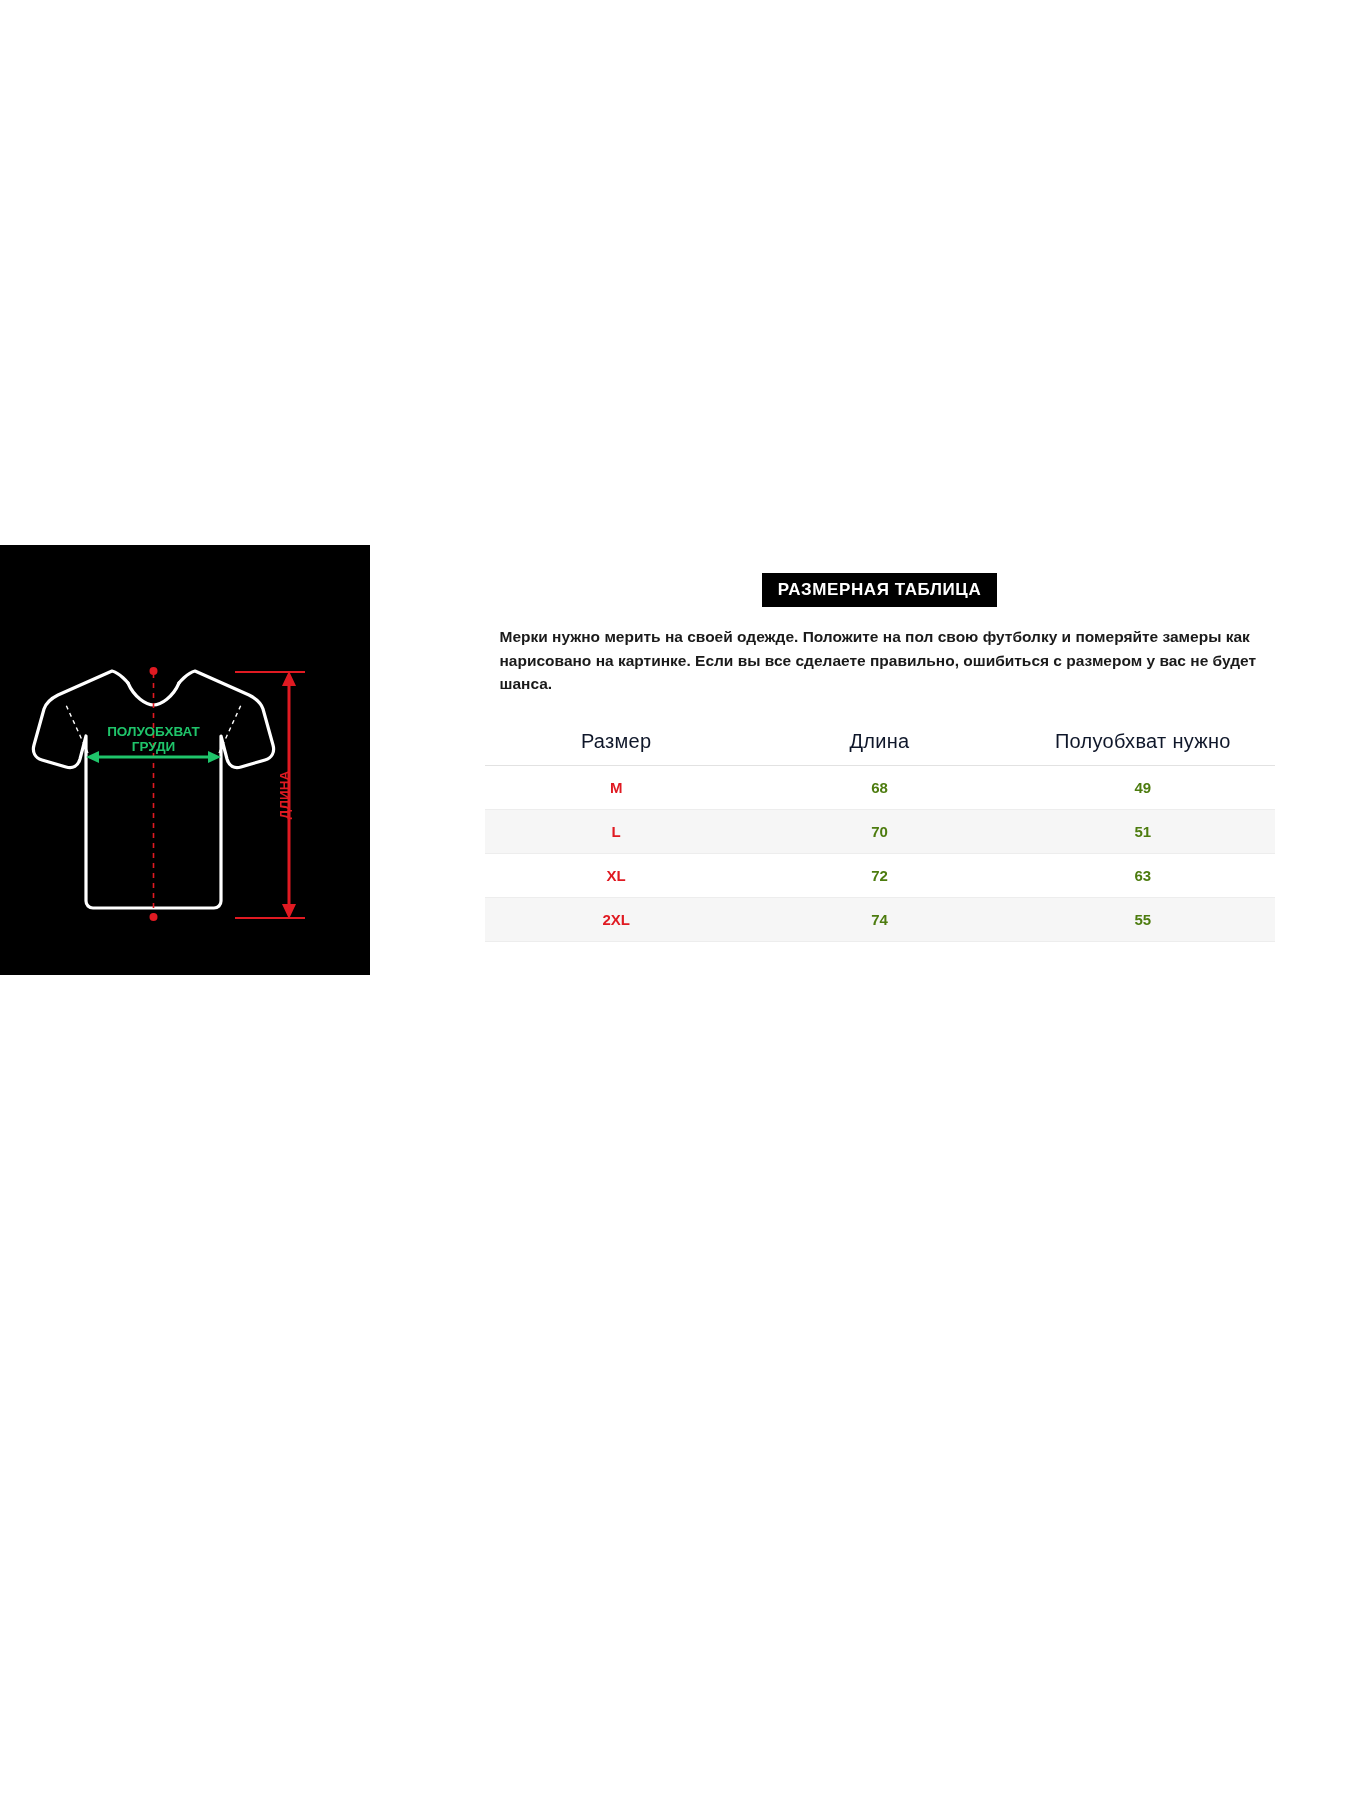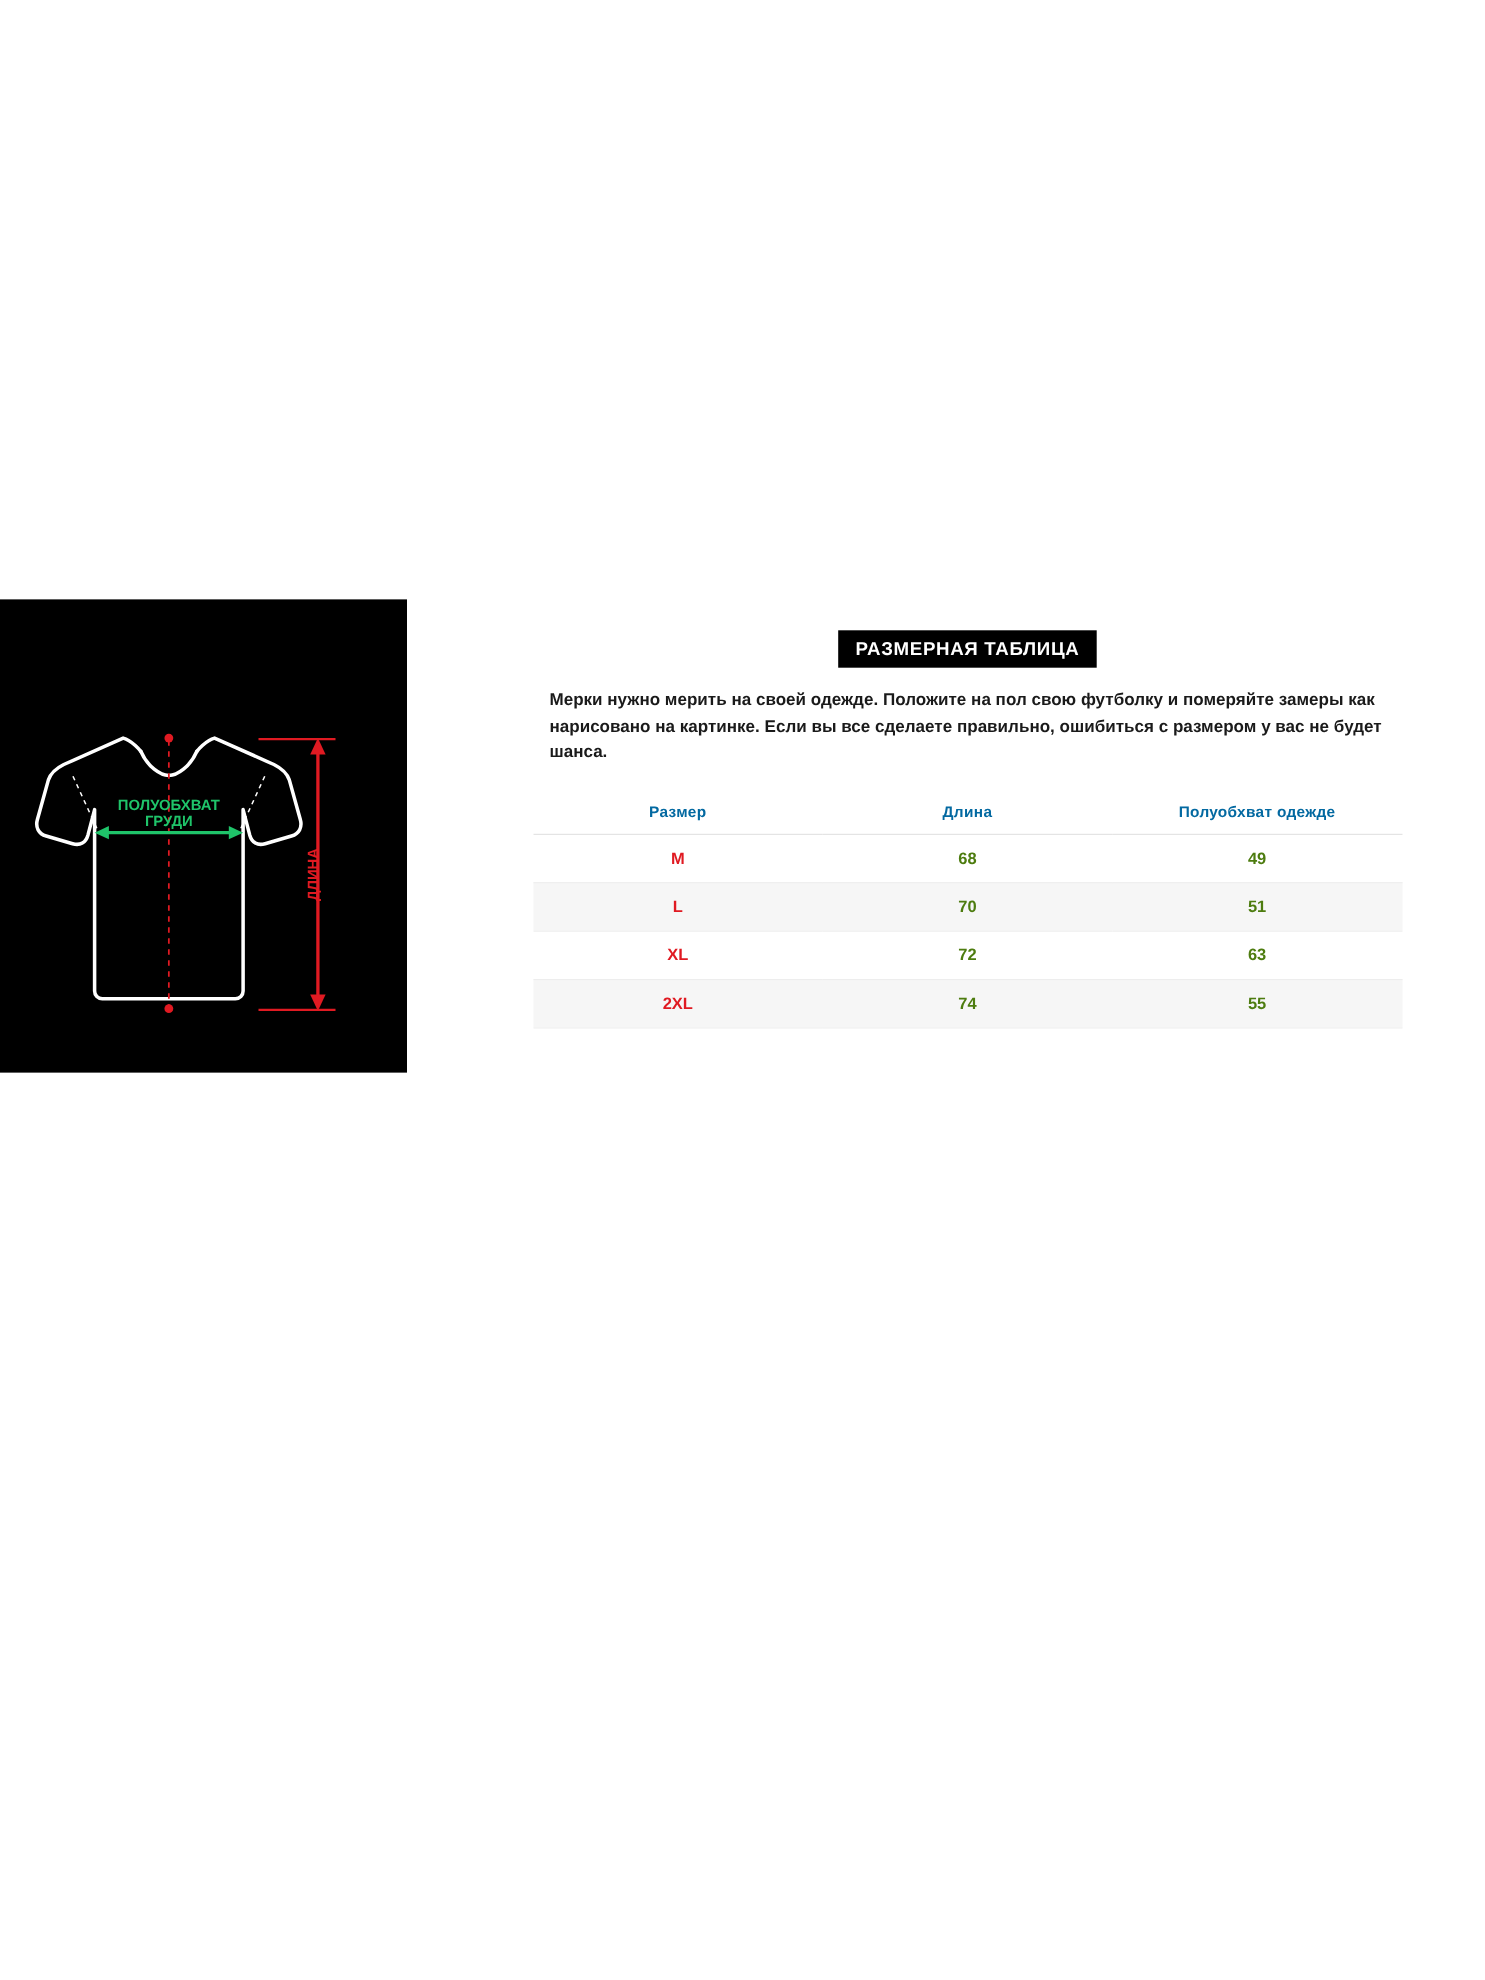--- a/index.html
+++ b/index.html
@@ -75,23 +75,23 @@
   }
 
   
   .size-table {
     width: 790px;
     margin: 24px auto 0 auto;
     border-collapse: collapse;
     table-layout: fixed;
   }
   .size-table th {
-    font-size: 14px;
-    font-weight: bold;
-    color: #0369a1;
+    font-size: 20px;
+    font-weight: normal;
+    color: #0f172a;
     padding: 10px 0 12px 0;
     text-align: center;
     letter-spacing: 0.3px;
     border-bottom: 1px solid #e2e2e2;
   }
   .size-table td {
     font-size: 15px;
     color: #4d7c0f;
     padding: 13px 0 13px 0;
     text-align: center;
@@ -173,21 +173,21 @@
       <div class="title-badge">РАЗМЕРНАЯ ТАБЛИЦА</div>
     </div>
 
     <p class="intro-text">Мерки нужно мерить на своей одежде. Положите на пол свою футболку и померяйте замеры как нарисовано на картинке. Если вы все сделаете правильно, ошибиться с размером у вас не будет шанса.</p>
 
     <table class="size-table">
       <thead>
         <tr>
           <th>Размер</th>
           <th>Длина</th>
-          <th>Полуобхват одежде</th>
+          <th>Полуобхват нужно</th>
         </tr>
       </thead>
       <tbody>
         <tr>
           <td class="size-cell">M</td>
           <td>68</td>
           <td>49</td>
         </tr>
         <tr>
           <td class="size-cell">L</td>

